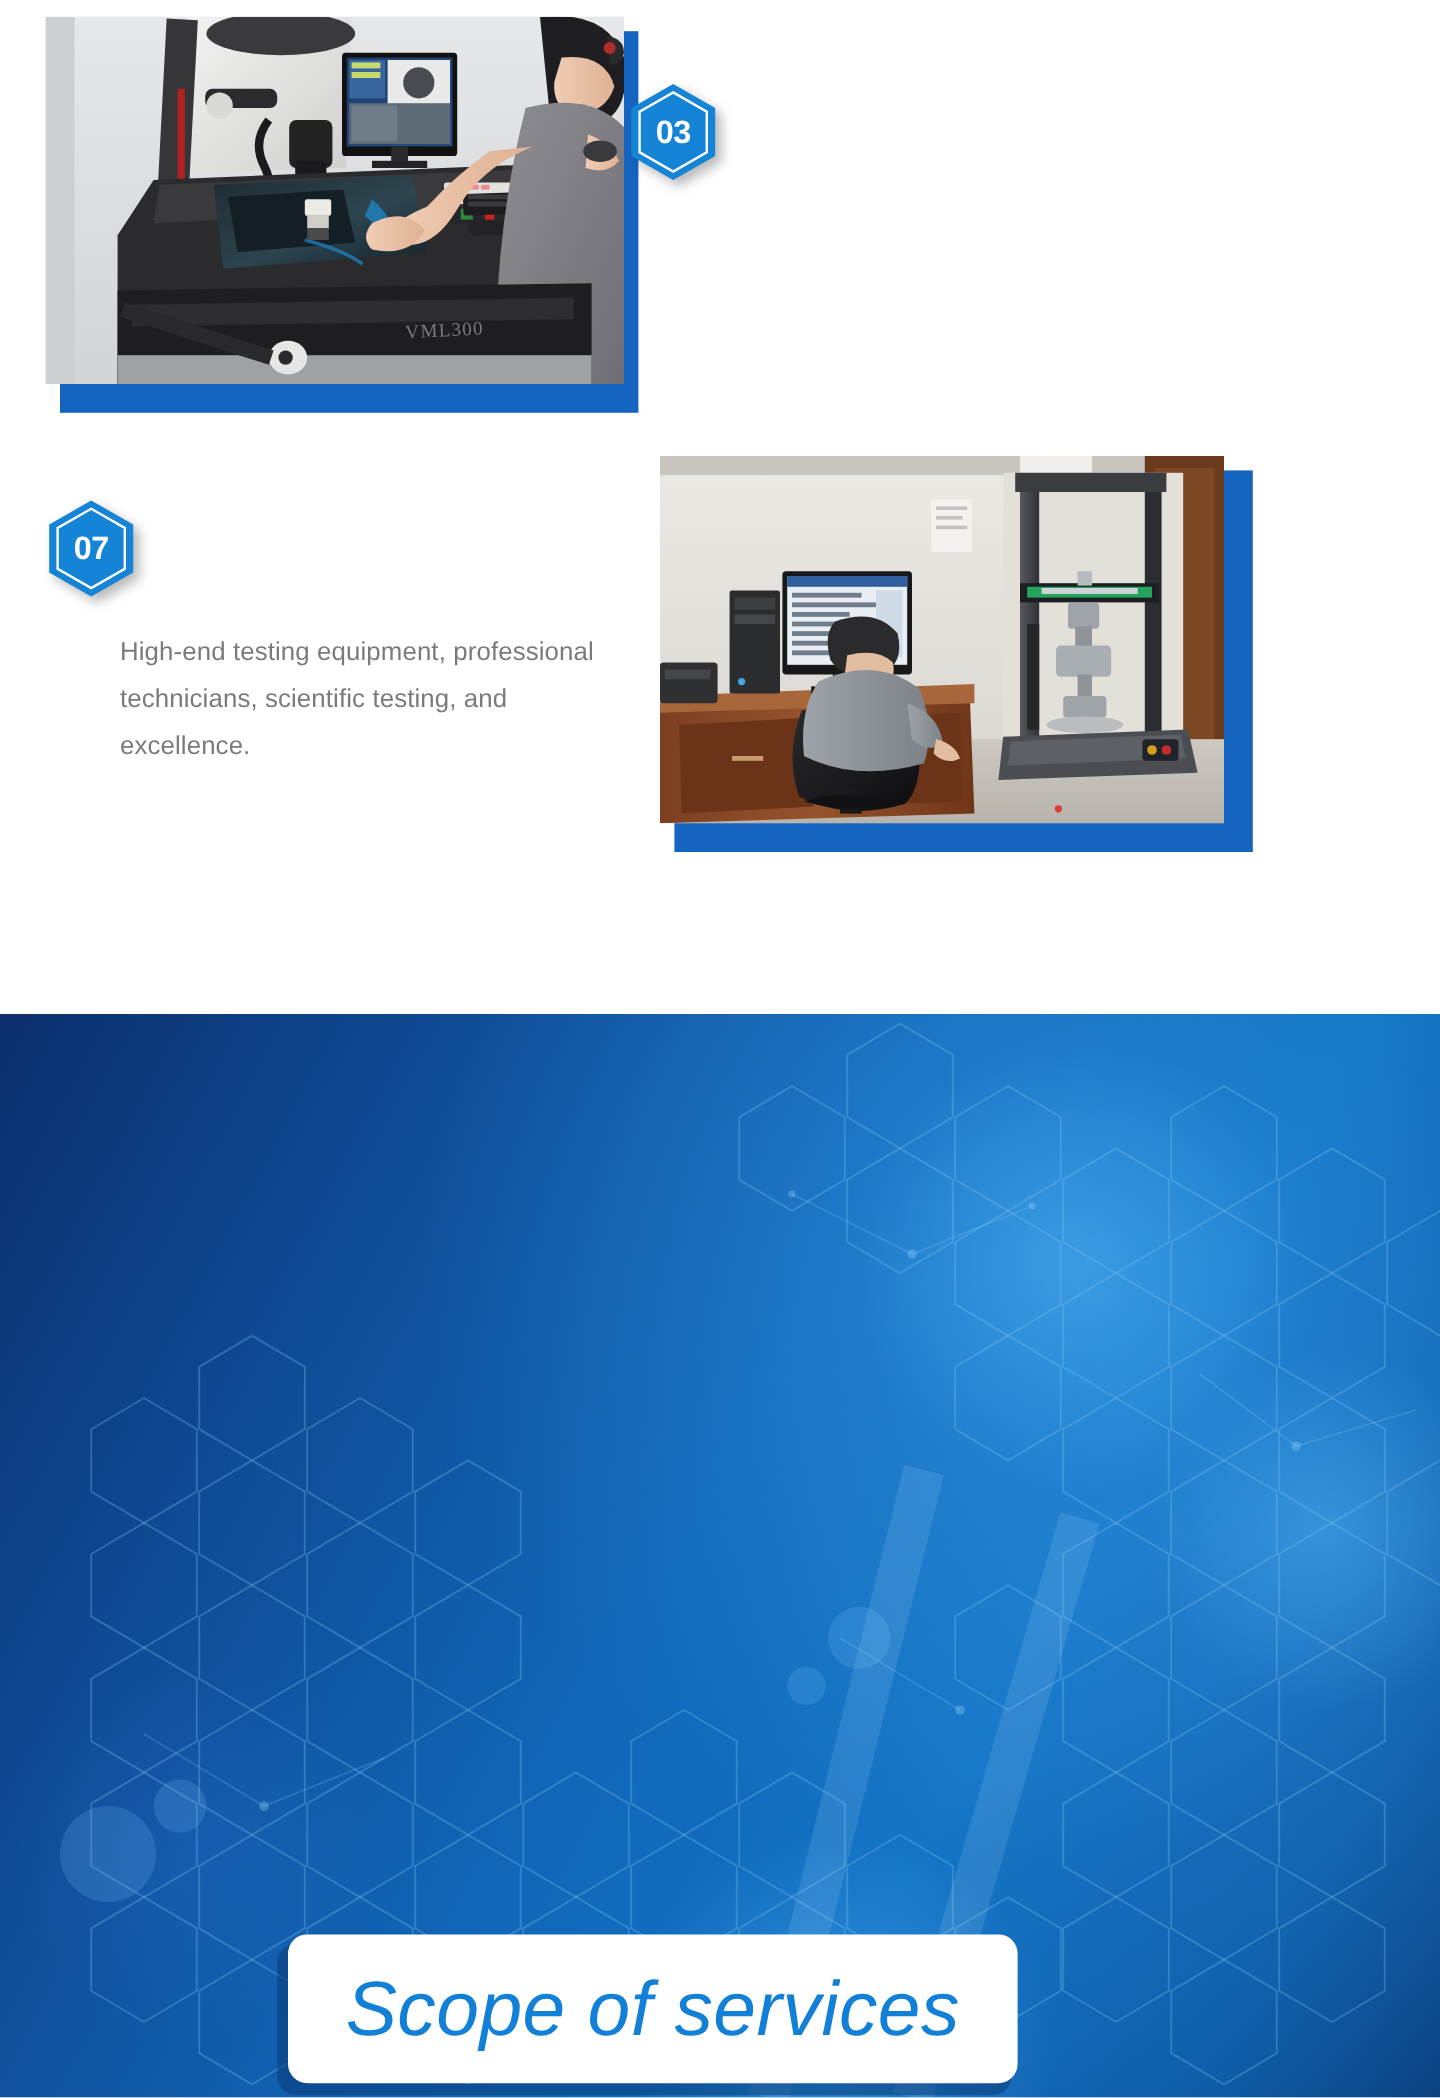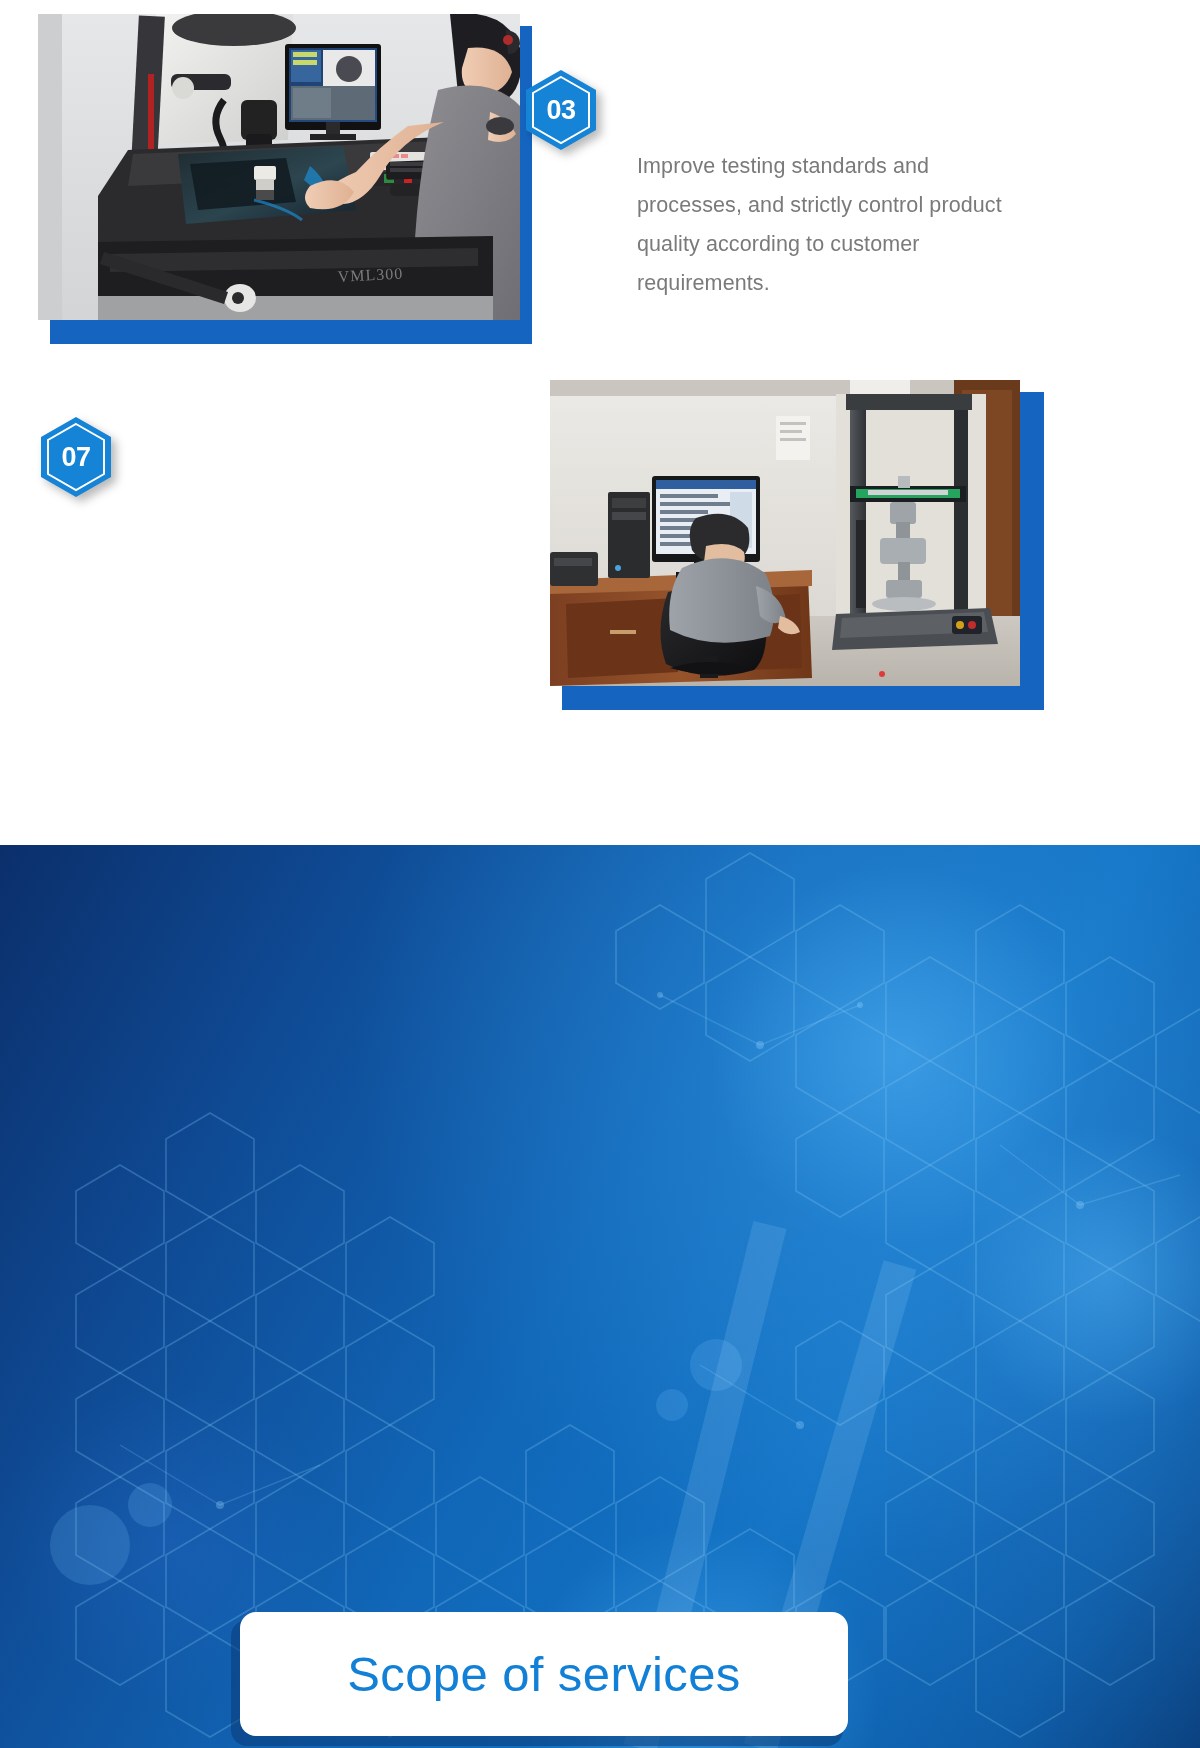--- a/index.html
+++ b/index.html
@@ -116,21 +116,22 @@
   }
   .plaque {
     position: absolute;
     left: 240px; top: 767px;
     width: 608px; height: 124px;
     background: #ffffff;
     border-radius: 16px;
     display: flex; align-items: center; justify-content: center;
   }
   .plaque-title {
-    font-size: 49px;
+    font-size: 64px;
+    font-style: italic;
     font-weight: normal;
     color: #1180D6;
     letter-spacing: 0.4px;
   }
 </style>
 </head>
 <body>
 
 <div class="white-section">
 
@@ -243,29 +244,29 @@
     </div>
   </div>
 
   <div class="hexbadge" id="badge03">
     <svg viewBox="0 0 76 84">
       <polygon points="38,2 73,22 73,62 38,82 3,62 3,22" fill="#1583D6"></polygon>
       <polygon points="38,9 66,25 66,59 38,75 10,59 10,25" fill="none" stroke="#ffffff" stroke-width="2"></polygon>
     </svg>
     <div class="num">03</div>
   </div>
-  <div class="card-body" id="body03">Improve testing standards and processes, and strictly control product quality according to customer requirements.</div>
 
   <div class="hexbadge" id="badge04">
     <svg viewBox="0 0 76 84">
       <polygon points="38,2 73,22 73,62 38,82 3,62 3,22" fill="#1583D6"></polygon>
       <polygon points="38,9 66,25 66,59 38,75 10,59 10,25" fill="none" stroke="#ffffff" stroke-width="2"></polygon>
     </svg>
     <div class="num">07</div>
   </div>
+  <div class="card-body" id="body04">High-end testing equipment, professional technicians, scientific testing, and excellence.</div>
 
   <div class="photo-frame" id="photo2-wrap">
     <div class="accent"></div>
     <div class="photo" id="photo2">
       <svg viewBox="0 0 470 306" width="470" height="306">
         <defs>
           <linearGradient id="w2" x1="0" y1="0" x2="0" y2="1">
             <stop offset="0" stop-color="#eceae6"></stop>
               <stop offset="1" stop-color="#d7d4ce"></stop>
           </linearGradient>

